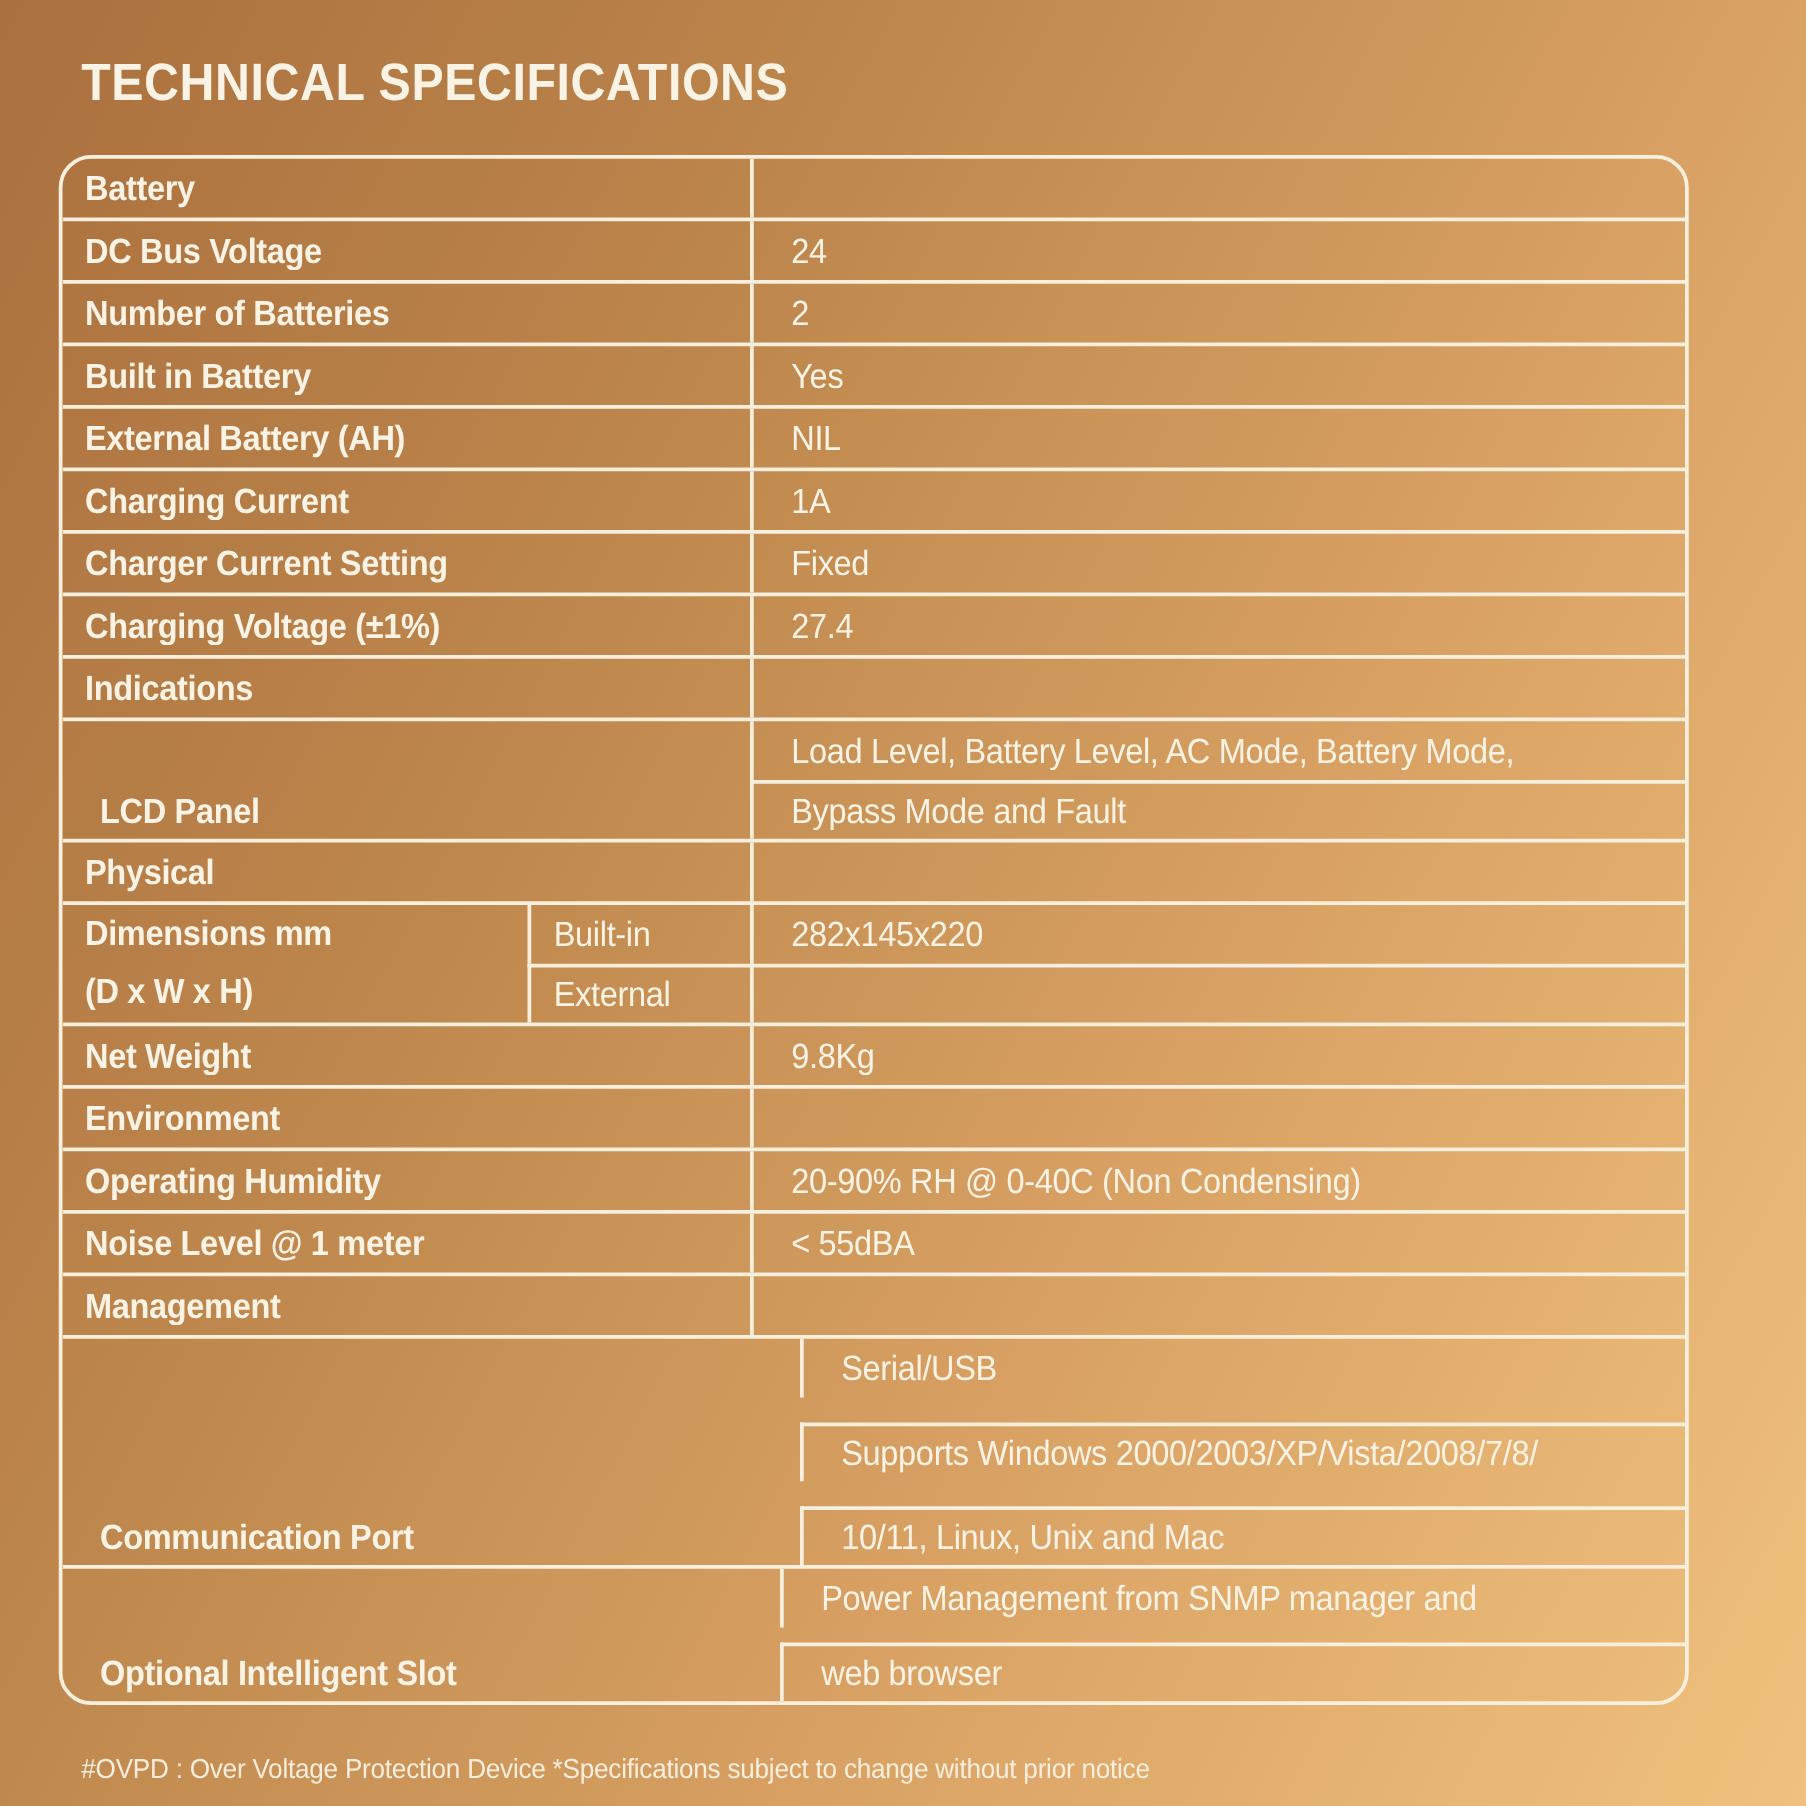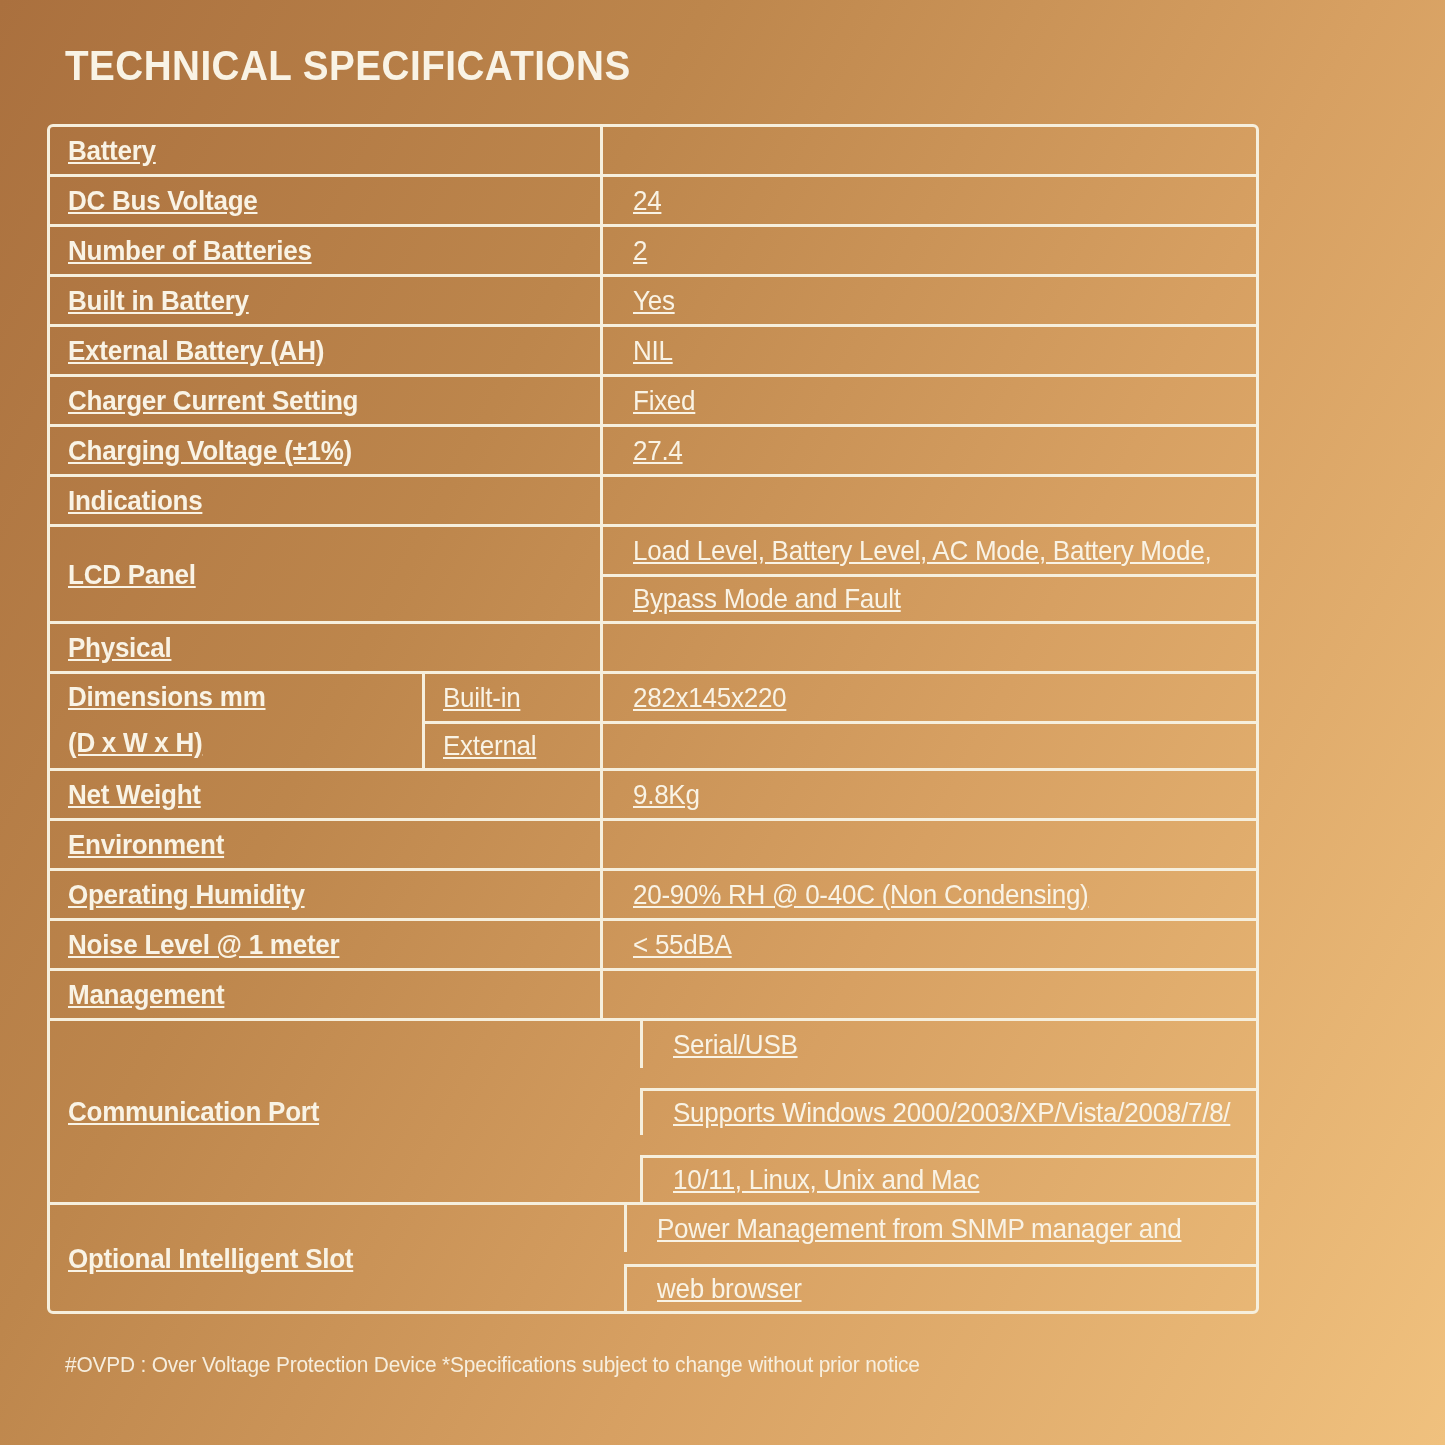--- a/index.html
+++ b/index.html
@@ -16,39 +16,38 @@
   }
   .page { padding:42px 45px 0 47px; }
   .page-title {
     margin:0 0 34px 18px;
     font-size:42px; font-weight:700; letter-spacing:0.5px;
     color:var(--text);
     transform:scaleX(0.92); transform-origin:0 50%;
     white-space:nowrap;
   }
   .spec-table {
-    width:1212px;
+    width:1304px;
     border:3px solid var(--border);
-    border-radius:6px;
+    border-radius:26px;
     overflow:hidden;
-    text-decoration:underline;
   }
   .row {
     display:grid;
     grid-template-columns:372px 178px 1fr;
     grid-auto-rows:var(--rh);
     border-top:3px solid var(--border);
   }
   .row:first-child { border-top:none; }
   .cell { display:flex; align-items:center; padding:0 14px 0 18px; overflow:hidden; }
   .cell.span2 { grid-column:1 / 3; }
   .cell.value { grid-column:3; border-left:3px solid var(--border); padding-left:30px; }
   .cell.mid { grid-column:2; border-left:3px solid var(--border); }
   .cell.subdiv { border-top:3px solid var(--border); }
-  .cell.top { align-items:center; }
+  .cell.top { align-items:flex-end;margin-left:12px; }
   .cell.top .txt { line-height:calc(var(--rh) - 2px); }
   .cell.lines { flex-direction:column; align-items:flex-start; justify-content:flex-start; }
   .cell.lines .txt { line-height:calc(var(--rh) - 1px); }
   .txt {
     display:inline-block;
     font-size:28px; letter-spacing:-0.3px;
     transform:scaleX(0.93); transform-origin:0 50%;
     white-space:nowrap;
   }
   .cell.label .txt { font-weight:700; }
@@ -102,20 +101,28 @@
       <div class="row kv">
         <div class="cell label span2">
           <span class="txt">External Battery (AH)</span>
         </div>
         <div class="cell value">
           <span class="txt">NIL</span>
         </div>
       </div>
       <div class="row kv">
         <div class="cell label span2">
+          <span class="txt">Charging Current</span>
+        </div>
+        <div class="cell value">
+          <span class="txt">1A</span>
+        </div>
+      </div>
+      <div class="row kv">
+        <div class="cell label span2">
           <span class="txt">Charger Current Setting</span>
         </div>
         <div class="cell value">
           <span class="txt">Fixed</span>
         </div>
       </div>
       <div class="row kv">
         <div class="cell label span2">
           <span class="txt">Charging Voltage (±1%)</span>
         </div>

